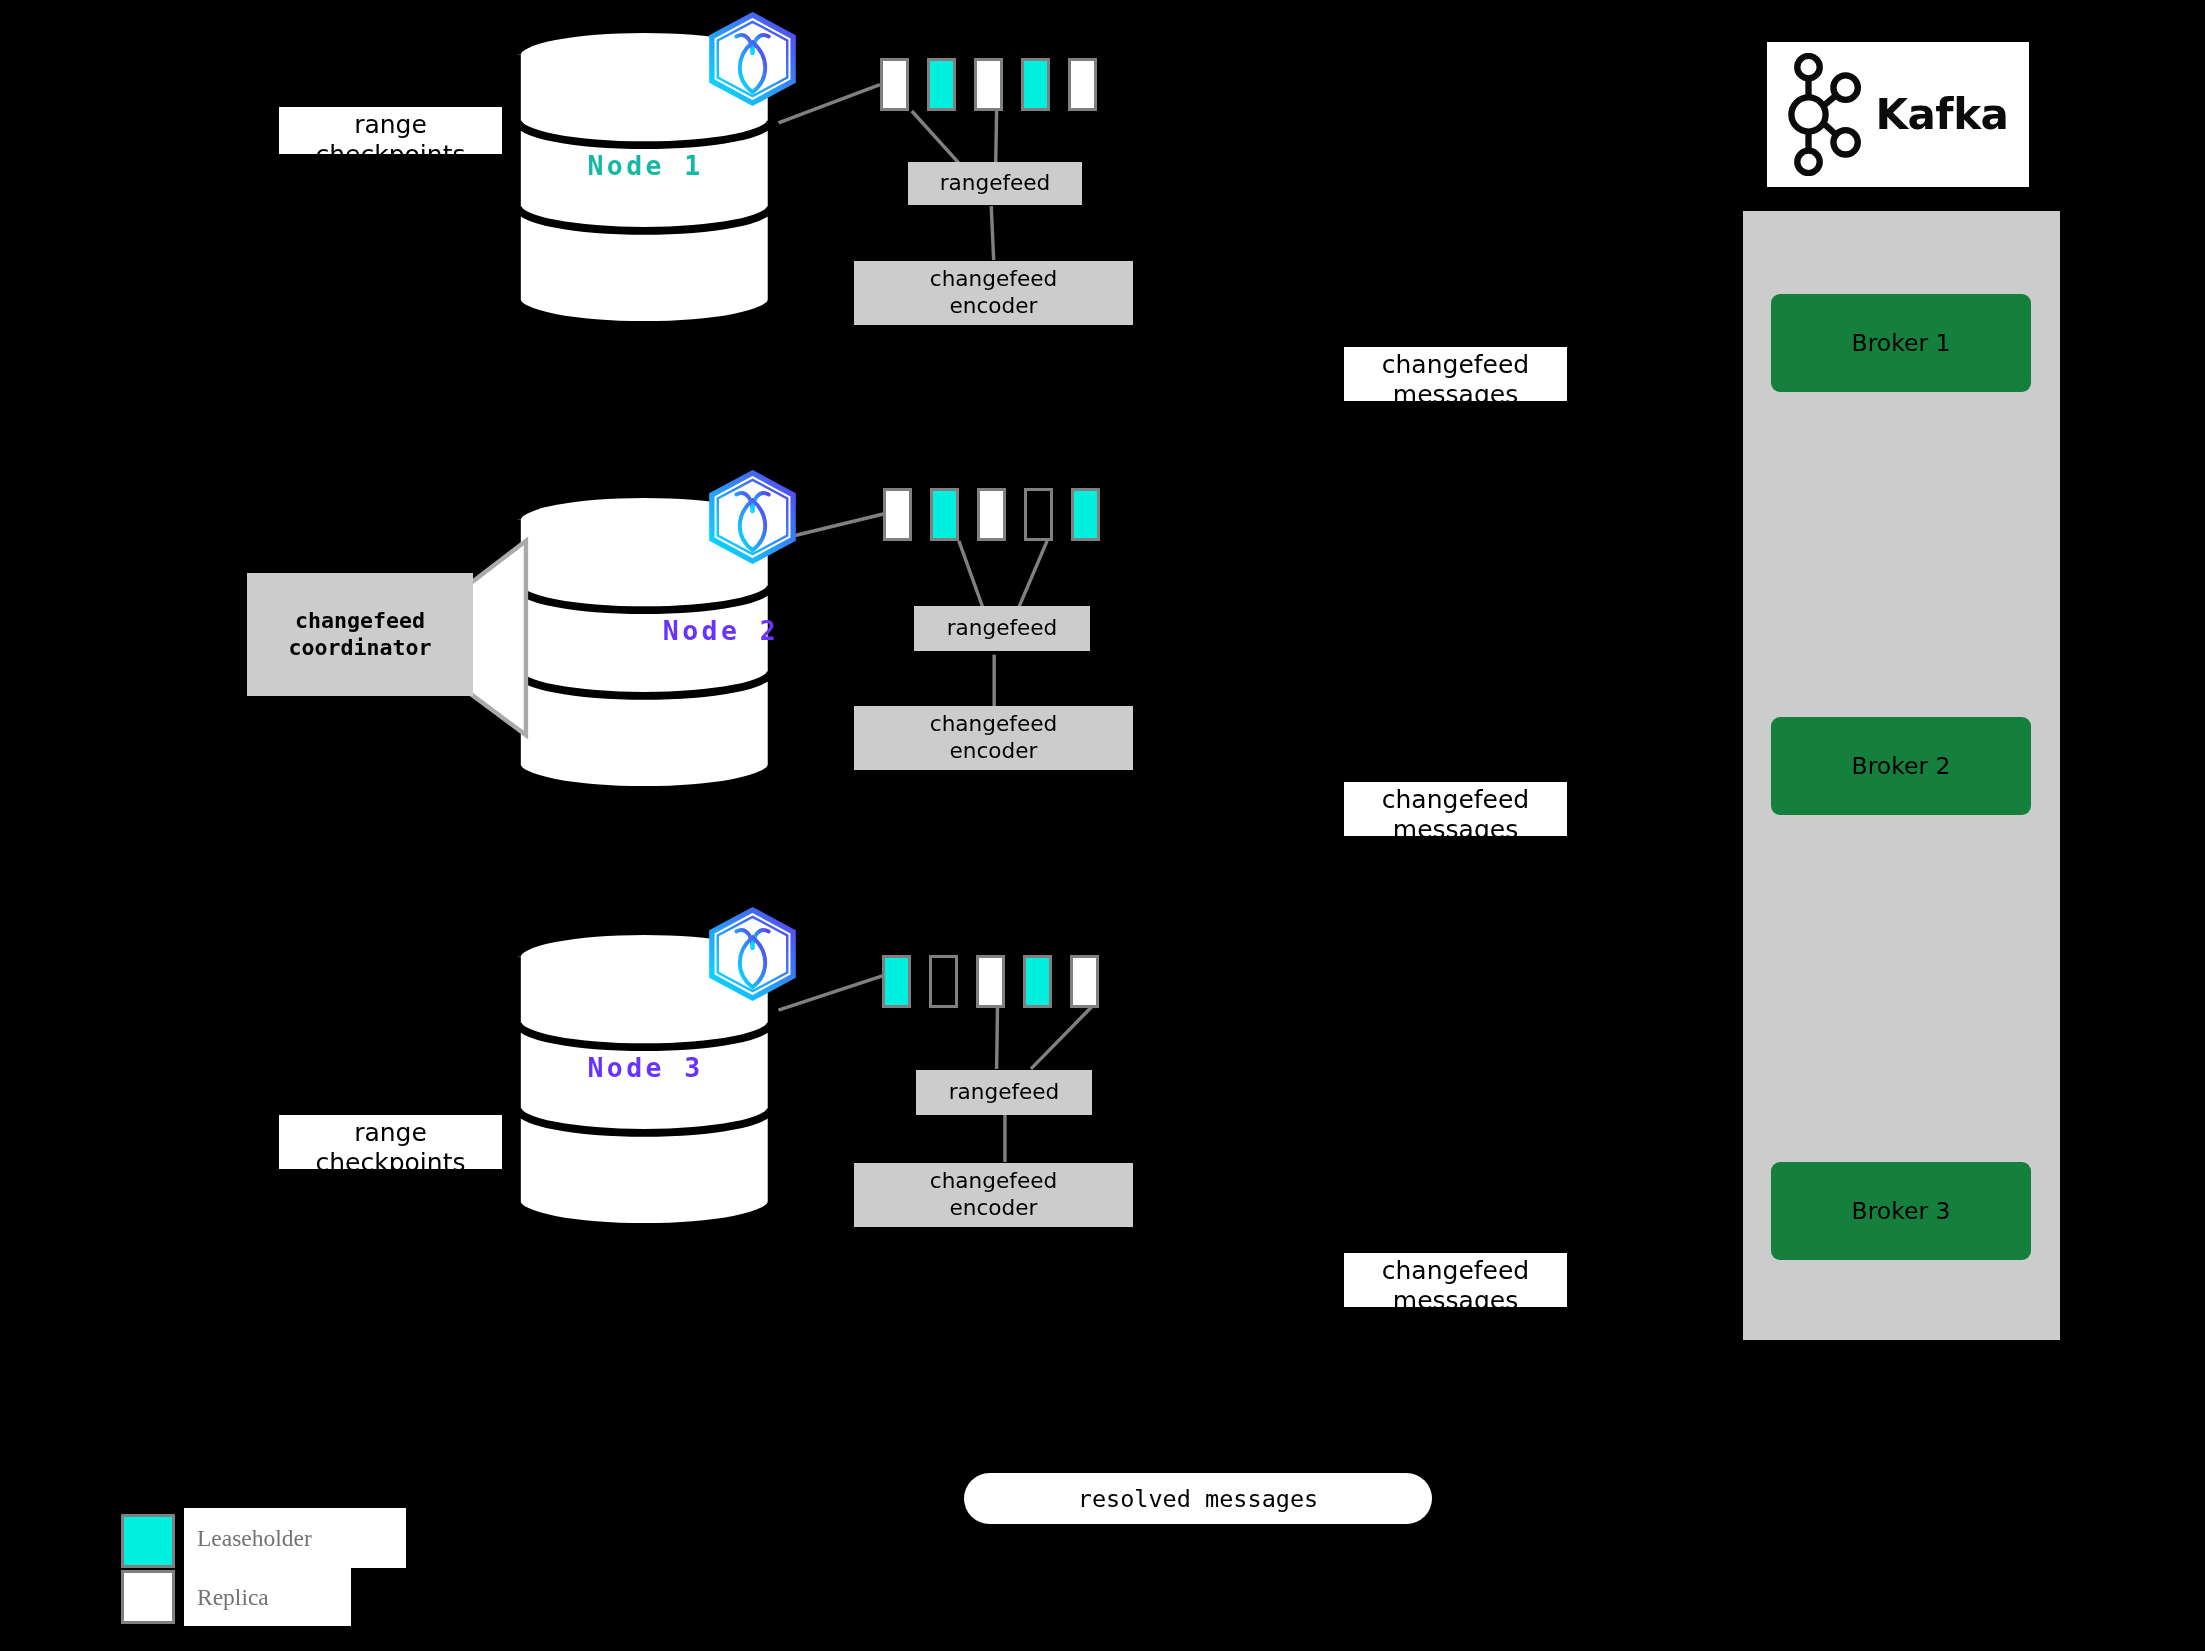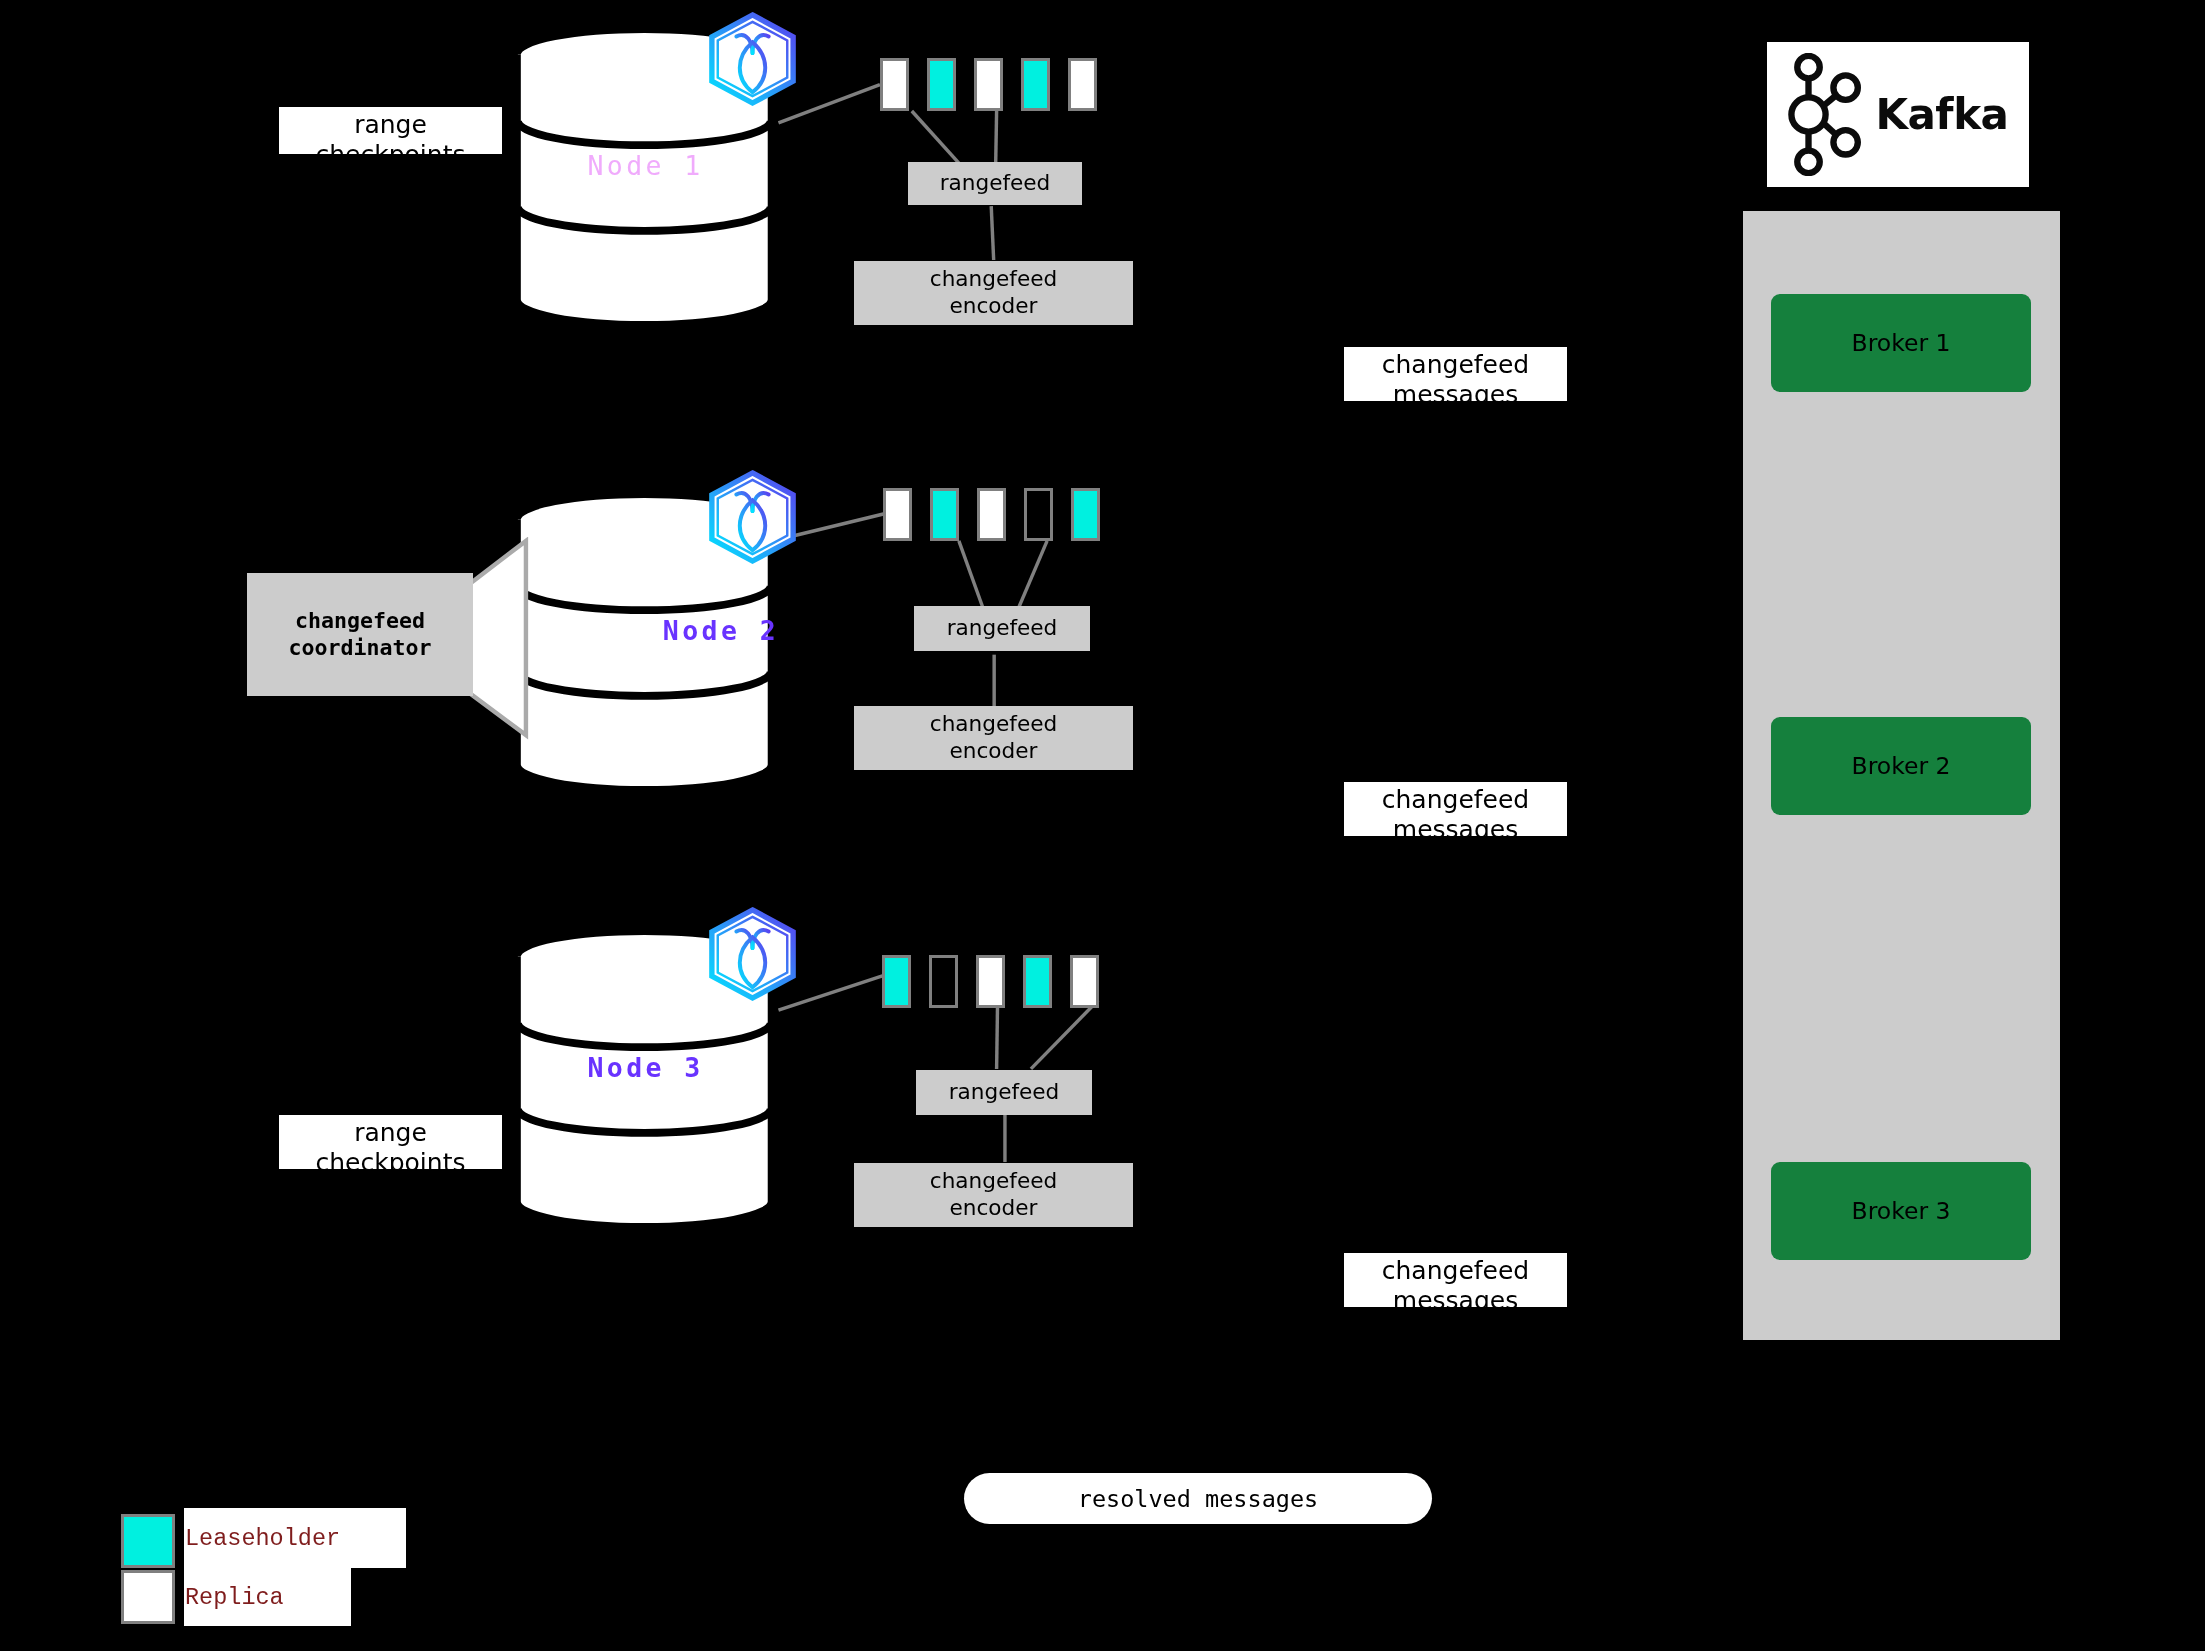--- a/index.html
+++ b/index.html
@@ -68,23 +68,23 @@
   
   .pill{
     position:absolute;background:#fff;border-radius:98px;
     display:flex;align-items:center;justify-content:center;
     font-family:"DejaVu Sans Mono", monospace;font-size:23.5px;color:#000;
   }
 
   
   .legend-swatch{position:absolute;border:3.4px solid #808080;box-sizing:border-box;width:54px;height:54px;}
   .legend-text{
-    position:absolute;background:#fff;color:#7f1d1d;
-    font-family:Liberation Mono, monospace;font-size:23.5px;
-    display:flex;align-items:center;padding-left:1px;box-sizing:border-box;
+    position:absolute;background:#fff;color:#737373;
+    font-family:Liberation Serif, serif;font-size:23.5px;
+    display:flex;align-items:center;padding-left:13px;box-sizing:border-box;
   }
 
   
   .lines{position:absolute;left:0;top:0;width:2205px;height:1652px;pointer-events:none;}
 </style>
 </head>
 <body>
 
 <svg class="lines" viewBox="0 0 4498 3369">
 
@@ -116,21 +116,21 @@
 </svg>
 
 <div class="node-group" style="left:512px;top:24.5px;width:267px;height:304px;">
   <svg class="cyl" viewBox="0 0 545 620">
     <path d="M12 60 a258 50 0 0 1 516 0 v500 a258 50 0 0 1 -516 0 z" fill="#ffffff" stroke="#000" stroke-width="0"></path>
     <ellipse cx="270" cy="60" rx="258" ry="50" fill="#ffffff" stroke="#000" stroke-width="12"></ellipse>
     <path d="M12 60 v500 a258 50 0 0 0 516 0 v-500" fill="#ffffff" stroke="#000" stroke-width="12"></path>
     <path d="M12 195 a258 50 0 0 0 516 0" fill="none" stroke="#000" stroke-width="16"></path>
     <path d="M12 370 a258 50 0 0 0 516 0" fill="none" stroke="#000" stroke-width="16"></path>
   </svg>
-  <div class="abs" style="left:0;top:125px;width:267px;text-align:center;color:#f0abfc;font-weight:normal;font-size:26.5px;letter-spacing:3.4px;font-family:'DejaVu Sans Mono',monospace;">Node 1</div>
+  <div class="abs" style="left:0;top:125px;width:267px;text-align:center;color:#14b8a6;font-weight:bold;font-size:26.5px;letter-spacing:3.4px;font-family:'DejaVu Sans Mono',monospace;">Node 1</div>
 </div>
 
 <div class="hexbadge" style="left:706px;top:9.8px;width:93px;height:98px;">
   <svg viewBox="0 0 190 200" width="93" height="98">
     <defs>
       <linearGradient id="hg1" x1="0" y1="1" x2="1" y2="0">
         <stop offset="0" stop-color="#00E5FF"></stop>
           <stop offset="1" stop-color="#5B3FF0"></stop>
       </linearGradient>
     </defs>

